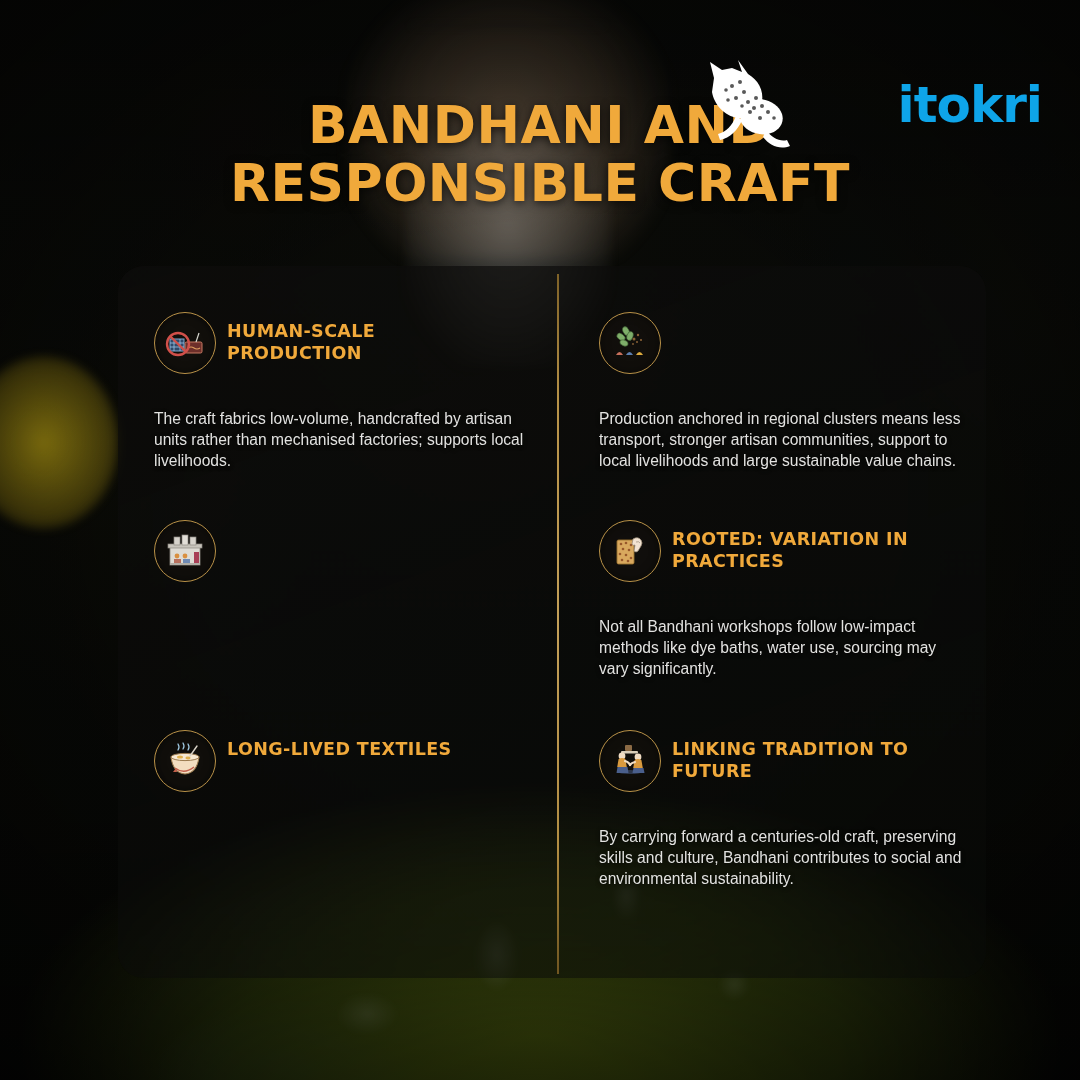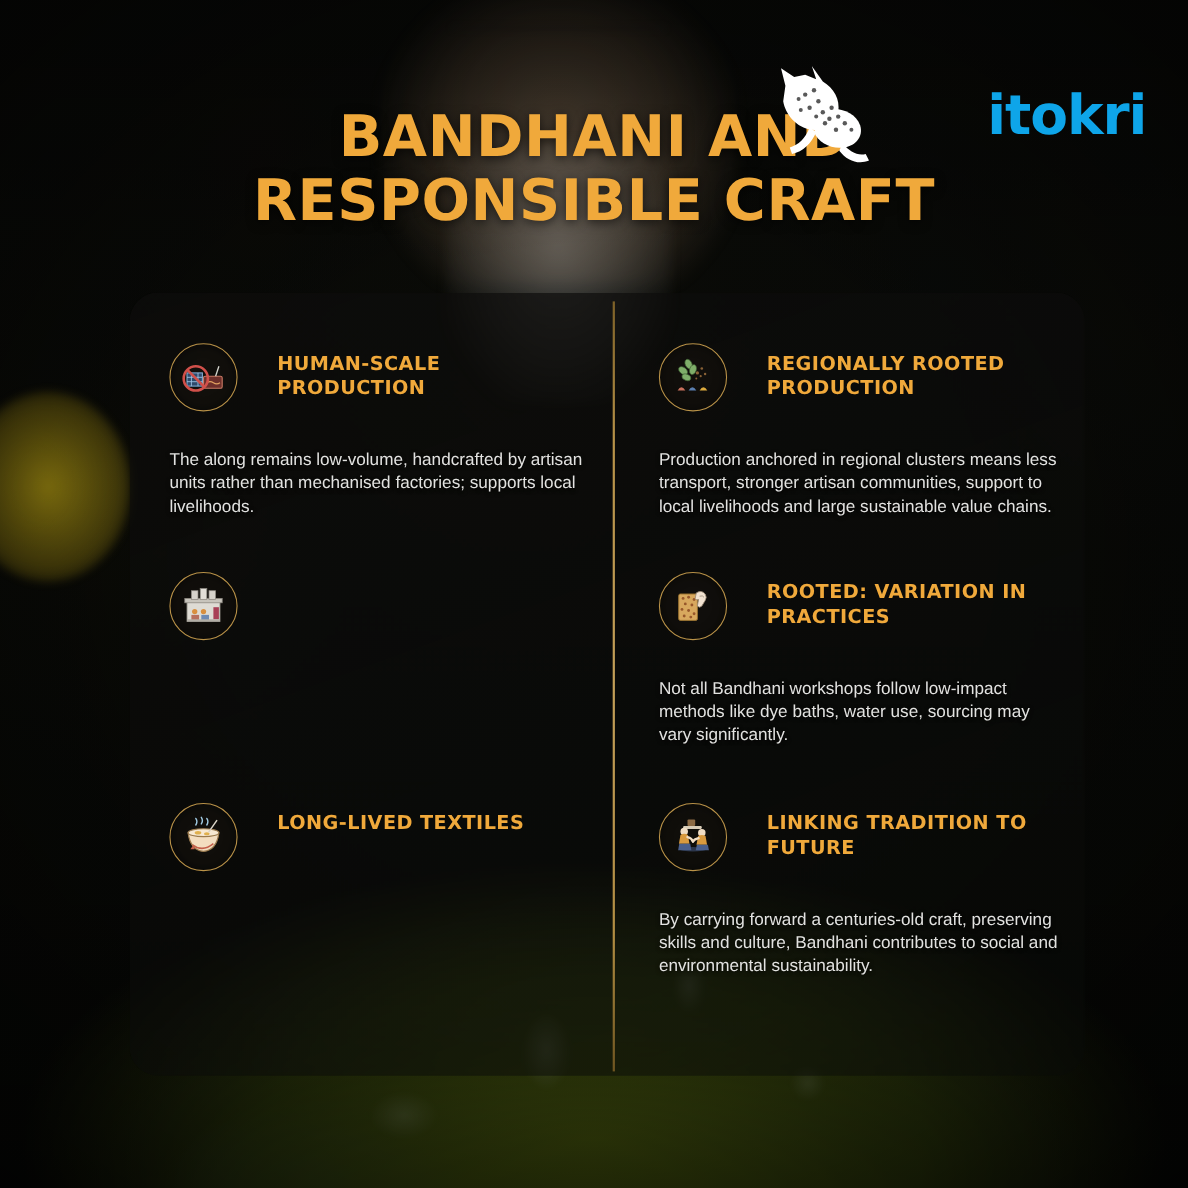--- a/index.html
+++ b/index.html
@@ -129,21 +129,21 @@
   .grid {
     position:absolute; inset:0;
     display:grid;
     grid-template-columns:439px 429px;
     grid-template-rows:208px 210px 294px;
   }
 
   .cell { position:relative; padding:46px 26px 0 36px; }
   .cell.right { padding-left:42px; padding-right:18px; }
 
-  .blk-head { display:flex; align-items:flex-start; gap:36px; }
+  .blk-head { display:flex; align-items:flex-start; gap:11px; }
 
   .icon-circle {
     flex:0 0 auto;
     width:62px; height:62px; border-radius:50%;
     border:1.6px solid #b99248;
     background:rgba(22,18,14,0.55);
     display:flex; align-items:center; justify-content:center;
     overflow:hidden;
     box-shadow:0 0 10px rgba(0,0,0,0.5) inset;
   }
@@ -235,21 +235,21 @@
             <path d="M24 26 q3-2 6 0 t6 0" stroke="#e0a060" stroke-width="1.1" fill="none"></path>
             <path d="M32 20 l3-9" stroke="#d8d8d0" stroke-width="1.2"></path>
             <rect x="6" y="17" width="14" height="12" fill="#2e4a6b" stroke="#7fa8cf" stroke-width="1"></rect>
             <path d="M6 21 h14 M6 25 h14 M10 17 v12 M16 17 v12" stroke="#9ec4e4" stroke-width="0.8"></path>
             <circle cx="14" cy="22" r="11" fill="none" stroke="#d1504a" stroke-width="2.4"></circle>
             <path d="M6.5 14.5 L21.5 29.5" stroke="#d1504a" stroke-width="2.4"></path>
           </svg>
         </div>
         <div class="blk-title">HUMAN-SCALE PRODUCTION</div>
       </div>
-      <div class="blk-body">The along remains low-volume, handcrafted by artisan units rather than mechanised factories; supports local livelihoods.</div>
+      <div class="blk-body">The craft fabrics low-volume, handcrafted by artisan units rather than mechanised factories; supports local livelihoods.</div>
     </div>
 
     <div class="cell right">
       <div class="blk-head">
         <div class="icon-circle">
           <svg width="42" height="42" viewBox="0 0 42 42">
             <g fill="#7fae6a" stroke="#3f5f33" stroke-width="0.6">
               <ellipse cx="17" cy="9" rx="3" ry="4.6" transform="rotate(-26 17 9)"></ellipse>
               <ellipse cx="12" cy="15" rx="3" ry="4.6" transform="rotate(-52 12 15)"></ellipse>
               <ellipse cx="21" cy="14" rx="3" ry="4.6" transform="rotate(18 21 14)"></ellipse>
@@ -260,21 +260,20 @@
                 <circle cx="29" cy="13" r="1.2"></circle>
               <circle cx="28" cy="20" r="1"></circle>
                 <circle cx="32" cy="18" r="1.1"></circle>
               <circle cx="24" cy="22" r="0.9"></circle>
             </g>
             <path d="M7 33 q3.5-6 7 0 z" fill="#c8705c"></path>
             <path d="M17 33 q3.5-6 7 0 z" fill="#5b7fb0"></path>
             <path d="M27 33 q3.5-6 7 0 z" fill="#ddab3e"></path>
           </svg>
         </div>
-        <div class="blk-title">REGIONALLY ROOTED PRODUCTION</div>
       </div>
       <div class="blk-body">Production anchored in regional clusters means less transport, stronger artisan communities, support to local livelihoods and large sustainable value chains.</div>
     </div>
 
     <div class="cell">
       <div class="blk-head">
         <div class="icon-circle">
           <svg width="42" height="42" viewBox="0 0 42 42">
             <rect x="6" y="17" width="30" height="18" fill="#dedbd4" stroke="#8d8981" stroke-width="0.8"></rect>
             <rect x="4" y="14" width="34" height="4" fill="#c8c4bc" stroke="#8d8981" stroke-width="0.7"></rect>

